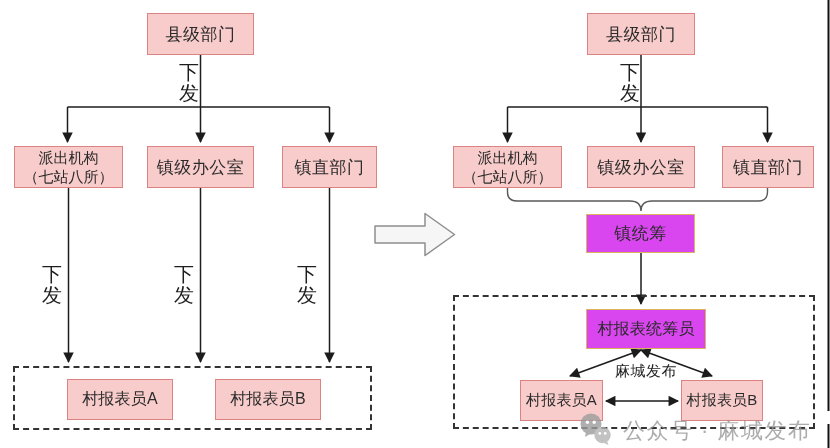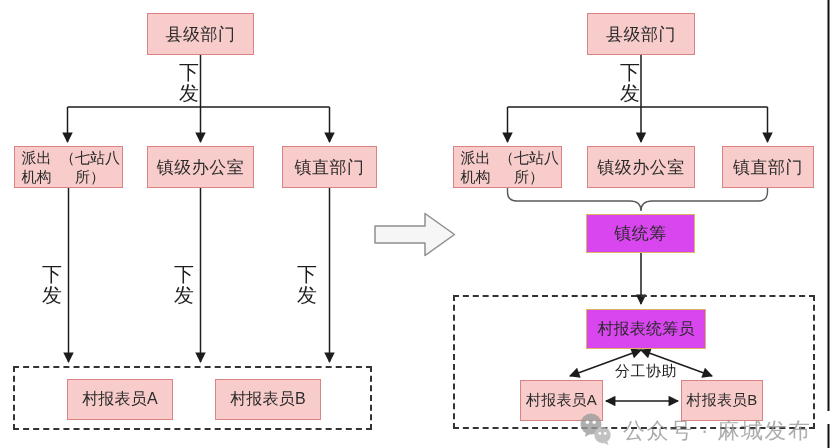--- a/index.html
+++ b/index.html
@@ -10,21 +10,21 @@
   svg.layer{position:absolute;left:0;top:0;width:830px;height:448px;pointer-events:none;}
   .box{
     position:absolute;display:flex;align-items:center;justify-content:center;
     text-align:center;box-sizing:border-box;z-index:3;
   }
   .pink{background:#f8cccb;border:1.6px solid #db8282;}
   .yellow{background:#d946ef;border:1.6px solid #d8b55e;}
   .t17{font-size:17px;letter-spacing:.5px;}
   .t16{font-size:16px;letter-spacing:.2px;}
   .t15{font-size:15px;letter-spacing:.2px;}
-  .twoline{line-height:19px;font-size:15px;letter-spacing:0;}
+  .twoline{flex-direction:column;line-height:19px;font-size:15px;letter-spacing:0;}
   .vlabel{
     position:absolute;width:20px;text-align:left;font-size:20px;line-height:21px;
     word-break:break-all;z-index:3;color:#1e1e1e;
   }
   .dashedbox{
     position:absolute;border:2px dashed #333333;box-sizing:border-box;z-index:2;background:transparent;
   }
   .cooplabel{position:absolute;font-size:15px;color:#1e1e1e;z-index:3;text-align:center;letter-spacing:.5px;}
   .watermark{
     position:absolute;left:578px;top:412px;z-index:6;display:flex;align-items:flex-end;
@@ -124,21 +124,21 @@
   <div class="box yellow t17" style="left:586px;top:214px;width:109px;height:39px;">
       <span>镇统筹</span>
     </div>
 
   <div class="dashedbox" style="left:453px;top:295px;width:362px;height:134px;"></div>
 
   <div class="box yellow t16" style="left:586px;top:309px;width:120px;height:40px;">
       <span>村报表统筹员</span>
     </div>
 
-  <div class="cooplabel" style="left:601px;top:362px;width:90px;">分工协助</div>
+  <div class="cooplabel" style="left:601px;top:362px;width:90px;">麻城发布</div>
 
   <div class="box pink t15" style="left:520px;top:380px;width:83px;height:41px;">
       <span>村报表员A</span>
     </div>
   <div class="box pink t15" style="left:681px;top:380px;width:82px;height:41px;">
       <span>村报表员B</span>
     </div>
 
   <div class="watermark">
     <svg width="37" height="34" viewBox="0 0 37 34" style="opacity:.8;">

